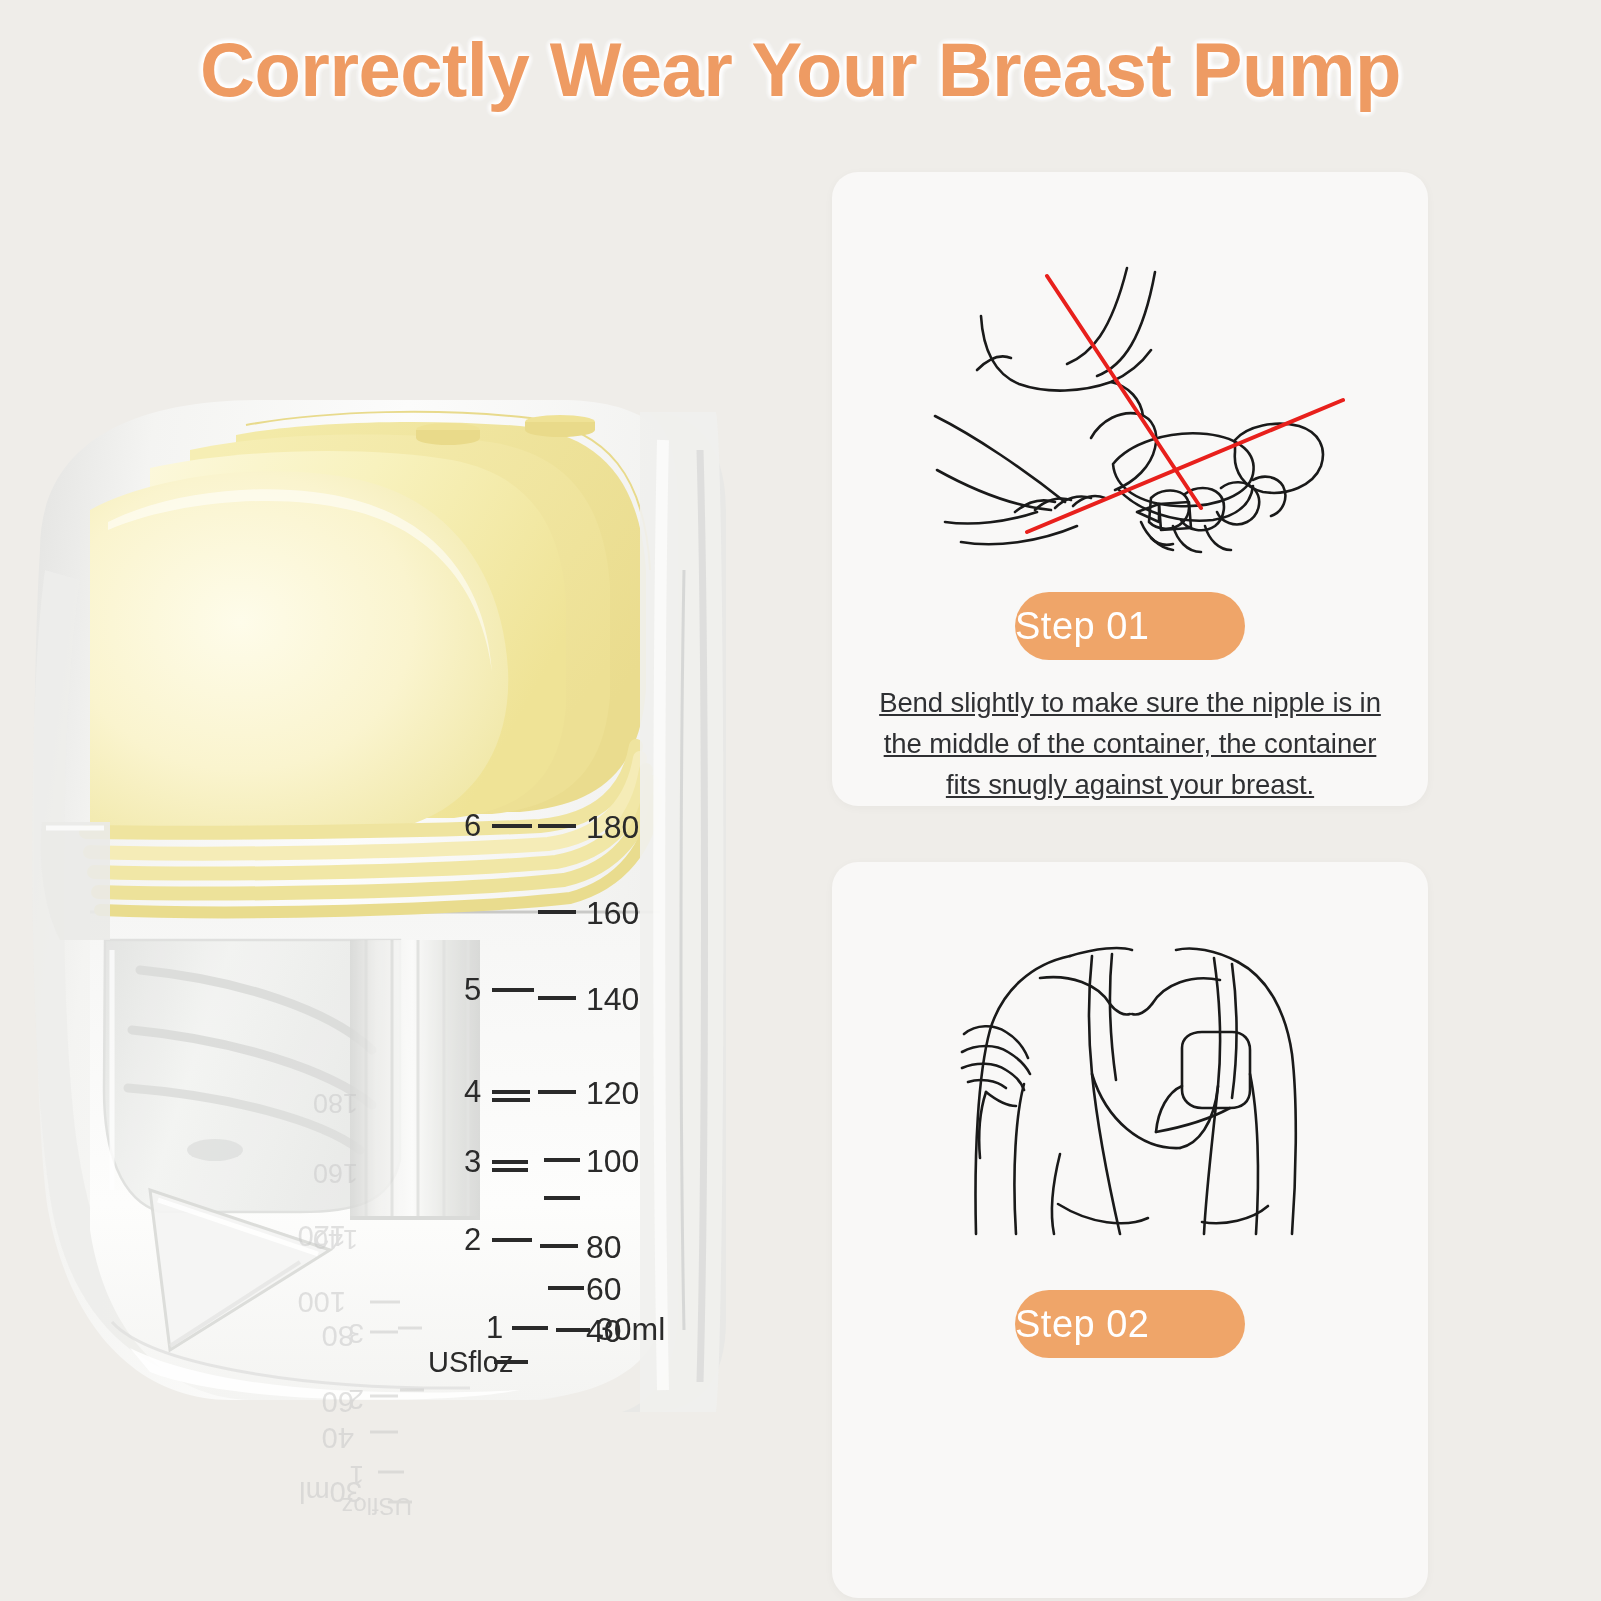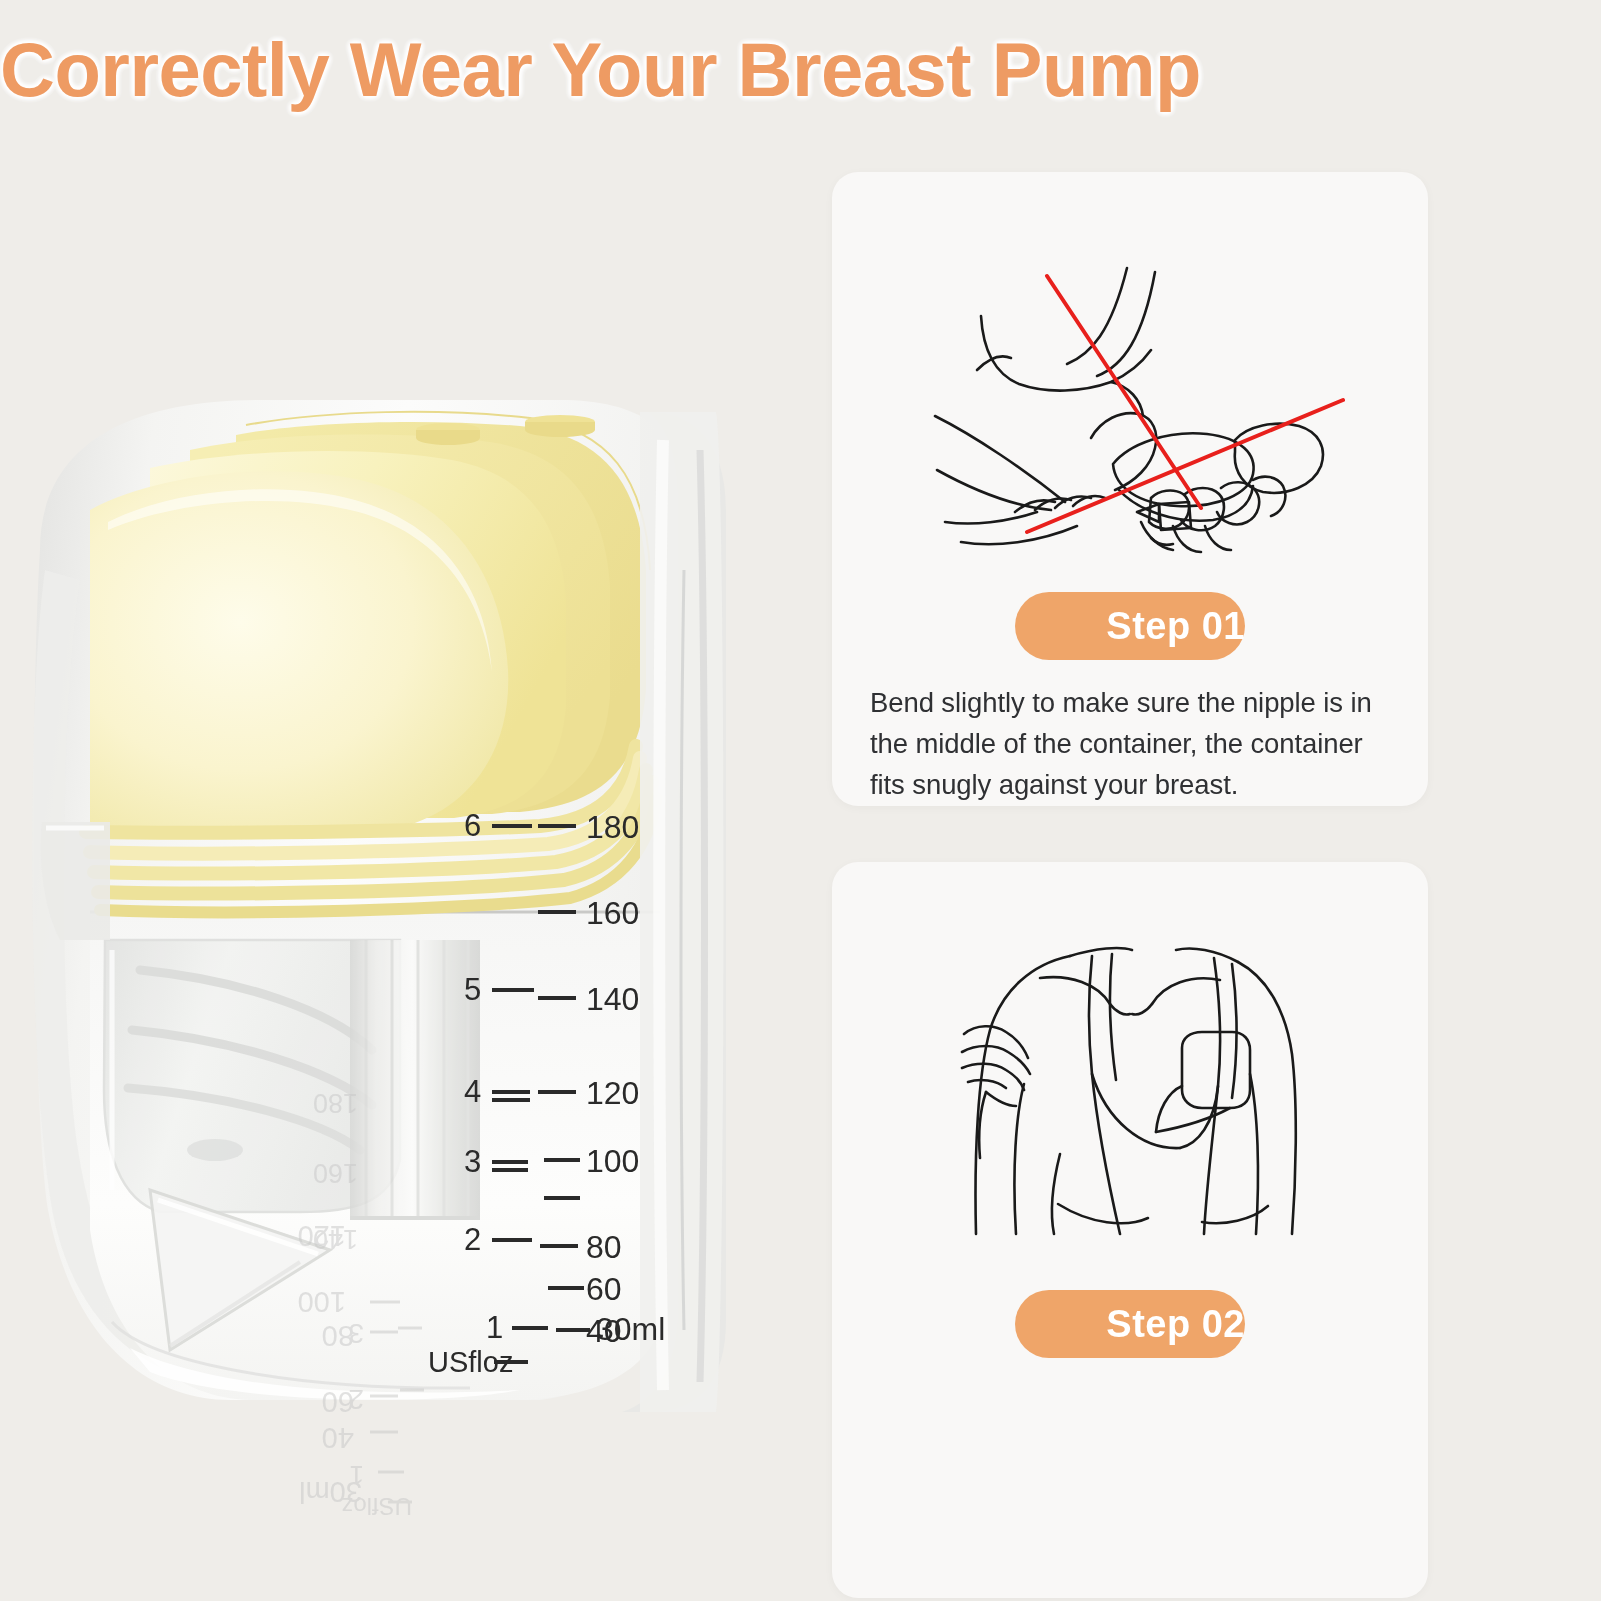--- a/index.html
+++ b/index.html
@@ -14,20 +14,21 @@
     overflow: hidden;
     position: relative;
   }
 
   
   #page-title {
     position: absolute;
     top: 26px;
     left: 0;
     width: 1601px;
+    text-align: center;
     font-size: 76px;
     font-weight: bold;
     letter-spacing: -0.5px;
     color: #EE9B63;
     text-shadow:
        0 0 7px #ffffff,  0 0 7px #ffffff,
        2px 0 5px #ffffff, -2px 0 5px #ffffff,
        0 2px 5px #ffffff, 0 -2px 5px #ffffff;
     white-space: nowrap;
   }
@@ -63,37 +64,39 @@
   #illus-1 { height: 330px; padding-top: 52px; }
   #illus-2 { height: 350px; padding-top: 42px; }
   .illus-svg { display:block; }
 
   .step-badge {
     margin: 0 auto;
     background: #EFA569;
     border-radius: 999px;
     color: #ffffff;
     font-size: 38px;
-    font-weight: bold;
-    text-align: right;
+    font-weight: normal;
+    text-align: left;
     line-height: 68px;
     height: 68px;
     width: 230px;
     letter-spacing: 0.5px;
   }
   #badge-1 { margin-top: 38px; }
   #badge-2 { margin-top: 36px; }
 
   .step-desc {
     margin: 22px auto 0 auto;
     width: 520px;
+    text-align: center;
     font-size: 27.5px;
     line-height: 41px;
     color: #2f3033;
     letter-spacing: -0.1px;
+    text-decoration: underline;
   }
 
   
   .scale-num { font-family: "Liberation Sans", sans-serif; fill:#2a2a2a; }
   .scale-ghost { font-family: "Liberation Sans", sans-serif; fill:#c9c9c9; }
 </style>
 </head>
 <body>
 
 <div id="page-title">Correctly Wear Your Breast Pump</div>

